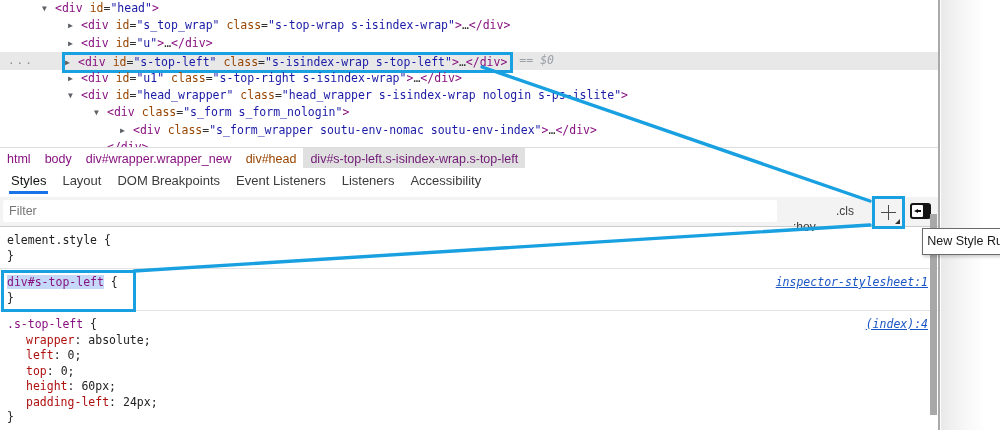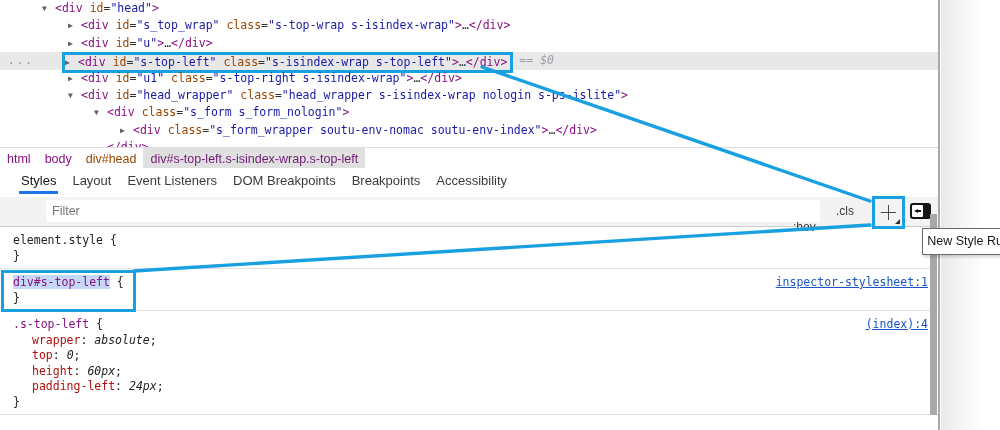--- a/index.html
+++ b/index.html
@@ -32,31 +32,31 @@
   #crumb-bar{position:absolute;left:0;top:147px;width:938px;height:22px;background:#fff;
              border-top:1px solid #ddd;border-bottom:1px solid #e3e3e3;display:flex;align-items:stretch;
              font-size:12.5px;}
   .crumb{padding:0 7px;line-height:22px;cursor:pointer;white-space:nowrap;}
   .crumb.c-purple{color:#881280;}
   .crumb.c-orange{color:#994500;}
   .crumb.c-selected{color:#701a75;background:#e0e0e0;}
 
   
   #tab-bar{position:absolute;left:0;top:168px;width:938px;height:27px;background:#fff;
-           display:flex;align-items:stretch;font-size:13px;padding-left:13px;}
+           display:flex;align-items:stretch;font-size:13px;padding-left:3px;}
   .tab{padding:0 8px;line-height:25px;color:#3b3b3b;position:relative;cursor:pointer;white-space:nowrap;}
   .tab.active{color:#111;}
   .tab.active::after{content:"";position:absolute;left:6px;right:6px;bottom:1px;height:3px;background:#1a73e8;}
 
   
   #styles-toolbar{position:absolute;left:0;top:197px;width:938px;height:29px;background:#f3f3f3;
                   border-bottom:1px solid #ccc;}
   #filter-input{position:absolute;left:3px;top:3px;width:762px;height:22px;background:#fff;border:none;
                 outline:none;font-size:12.5px;color:#333;padding:0 6px;border-radius:2px;
-                font-family:"Liberation Sans",sans-serif;margin-left:43px;}
+                font-family:"Liberation Sans",sans-serif;}
   #filter-input::placeholder{color:#767676;}
   .tb-toggle{position:absolute;top:0;height:29px;line-height:29px;font-size:12px;color:#3c3c3c;cursor:pointer;}
   #hov-toggle{left:793px;margin-top:16px;}
   #cls-toggle{left:836px;}
   #new-rule-btn{position:absolute;left:872px;top:196px;width:27px;height:27px;border:3px solid #18a0e0;
                 background:#f3f3f3;cursor:pointer;}
   .plus-h{position:absolute;left:6px;top:12.5px;width:15px;height:1.6px;background:#4a4a4a;}
   .plus-v{position:absolute;left:12.7px;top:6px;width:1.6px;height:15px;background:#4a4a4a;}
   .corner-tri{position:absolute;right:2px;bottom:2px;width:0;height:0;
               border-left:5px solid transparent;border-bottom:5px solid #333;}
@@ -69,29 +69,29 @@
   #dock-icon .arr-tail{position:absolute;left:5px;top:5.2px;width:4px;height:1.6px;background:#111;}
 
   
   #tooltip{position:absolute;left:894px;top:228px;width:94px;height:25px;background:#fff;
            border:1px solid #6b6b6b;z-index:60;font-size:12.5px;color:#1a1a1a;
            text-align:center;line-height:25px;box-shadow:1px 2px 3px rgba(0,0,0,.18);margin-left:28px;}
 
   
   #styles-pane{position:absolute;left:0;top:227px;width:938px;height:203px;
                font-family:"DejaVu Sans Mono","Liberation Mono",monospace;font-size:11.5px;color:#222;}
-  .rule{position:relative;padding:6px 0 4px 13px;border-bottom:1px solid #e3e3e3;}
+  .rule{position:relative;padding:6px 0 4px 7px;border-bottom:1px solid #e3e3e3;}
   .css-line{line-height:15.5px;white-space:nowrap;}
   .decl{padding-left:19px;}
   .sel{color:#881280;}
   .sel-plain{color:#222;}
   .sel-hl{color:#881280;background:#c6d8f7;}
   .prop-name{color:#af1010;}
-  .prop-val{color:#222;font-style:italic;}
-  .rule-link{position:absolute;right:10px;top:6px;color:#1a56c4;text-decoration:underline;cursor:pointer;}
+  .prop-val{color:#222;}
+  .rule-link{position:absolute;right:10px;top:6px;color:#1a56c4;text-decoration:underline;cursor:pointer;font-style:italic;}
   .swatch{display:inline-block;width:9px;height:9px;background:#16305e;border:1px solid #0a1b3c;
           margin-right:3px;vertical-align:-1px;}
   #rule-annotation-box{position:absolute;left:1px;top:1px;width:129px;height:36px;
                        border:3px solid #18a0e0;pointer-events:none;}
 
   
   #scroll-thumb{position:absolute;left:930px;top:214px;width:7px;height:201px;background:#a8a8a8;}
 
   
   #annotation-svg{position:absolute;left:0;top:0;width:1000px;height:430px;z-index:40;pointer-events:none;}
@@ -109,30 +109,31 @@
       <div class="dom-row" style="padding-left: 68px;"><span class="arrow">▶</span><span class="tk-tag">&lt;div</span><span class="tk-attr"> id</span><span class="tk-pun">=</span><span class="tk-val">"u1"</span><span class="tk-attr"> class</span><span class="tk-pun">=</span><span class="tk-val">"s-top-right s-isindex-wrap"</span><span class="tk-tag">&gt;</span><span class="tk-pun">…</span><span class="tk-tag">&lt;/div&gt;</span></div>
       <div class="dom-row" style="padding-left: 68px;"><span class="arrow">▼</span><span class="tk-tag">&lt;div</span><span class="tk-attr"> id</span><span class="tk-pun">=</span><span class="tk-val">"head_wrapper"</span><span class="tk-attr"> class</span><span class="tk-pun">=</span><span class="tk-val">"head_wrapper s-isindex-wrap nologin s-ps-islite"</span><span class="tk-tag">&gt;</span></div>
       <div class="dom-row" style="padding-left: 94px;"><span class="arrow">▼</span><span class="tk-tag">&lt;div</span><span class="tk-attr"> class</span><span class="tk-pun">=</span><span class="tk-val">"s_form s_form_nologin"</span><span class="tk-tag">&gt;</span></div>
       <div class="dom-row" style="padding-left: 120px;"><span class="arrow">▶</span><span class="tk-tag">&lt;div</span><span class="tk-attr"> class</span><span class="tk-pun">=</span><span class="tk-val">"s_form_wrapper soutu-env-nomac soutu-env-index"</span><span class="tk-tag">&gt;</span><span class="tk-pun">…</span><span class="tk-tag">&lt;/div&gt;</span></div>
       <div class="dom-row" style="padding-left: 94px;"><span class="arrow"></span><span class="tk-tag">&lt;/div&gt;</span></div>
     </div>
 
   <div id="crumb-bar">
       <span class="crumb c-purple">html</span>
       <span class="crumb c-purple">body</span>
+      <span class="crumb c-purple">div#wrapper.wrapper_new</span>
       <span class="crumb c-orange">div#head</span>
       <span class="crumb c-selected">div#s-top-left.s-isindex-wrap.s-top-left</span>
     </div>
 
   <div id="tab-bar">
       <span class="tab active">Styles</span>
       <span class="tab">Layout</span>
+      <span class="tab">DOM Breakpoints</span>
       <span class="tab">Event Listeners</span>
-      <span class="tab">DOM Breakpoints</span>
-      <span class="tab">Breakpoints</span>
+      <span class="tab">Listeners</span>
       <span class="tab">Accessibility</span>
     </div>
 
   <div id="styles-toolbar">
     <input id="filter-input" placeholder="Filter" style="">
     <span id="hov-toggle" class="tb-toggle">:hov</span>
     <span id="cls-toggle" class="tb-toggle">.cls</span>
   </div>
 
   <div id="new-rule-btn">
@@ -155,20 +156,21 @@
       </div>
       <div class="rule">
         <div class="css-line"><span class="sel-hl">div#s-top-left</span><span> {</span></div>
         <div class="css-line">}</div>
         <span class="rule-link">inspector-stylesheet:1</span>
         <div id="rule-annotation-box"></div>
       </div>
       <div class="rule">
         <div class="css-line"><span class="sel">.s-top-left</span><span> {</span></div>
         <div class="css-line decl"><span class="prop-name">wrapper</span><span>: </span><span class="prop-val">absolute</span><span>;</span></div>
+        <div class="css-line decl"><span class="prop-name">left</span><span>: </span><span class="prop-val">0</span><span>;</span></div>
         <div class="css-line decl"><span class="prop-name">top</span><span>: </span><span class="prop-val">0</span><span>;</span></div>
         <div class="css-line decl"><span class="prop-name">height</span><span>: </span><span class="prop-val">60px</span><span>;</span></div>
         <div class="css-line decl"><span class="prop-name">padding-left</span><span>: </span><span class="prop-val">24px</span><span>;</span></div>
         <div class="css-line">}</div>
         <span class="rule-link">(index):4</span>
       </div>
     </div>
 
   <div id="scroll-thumb"></div>
 </div>

